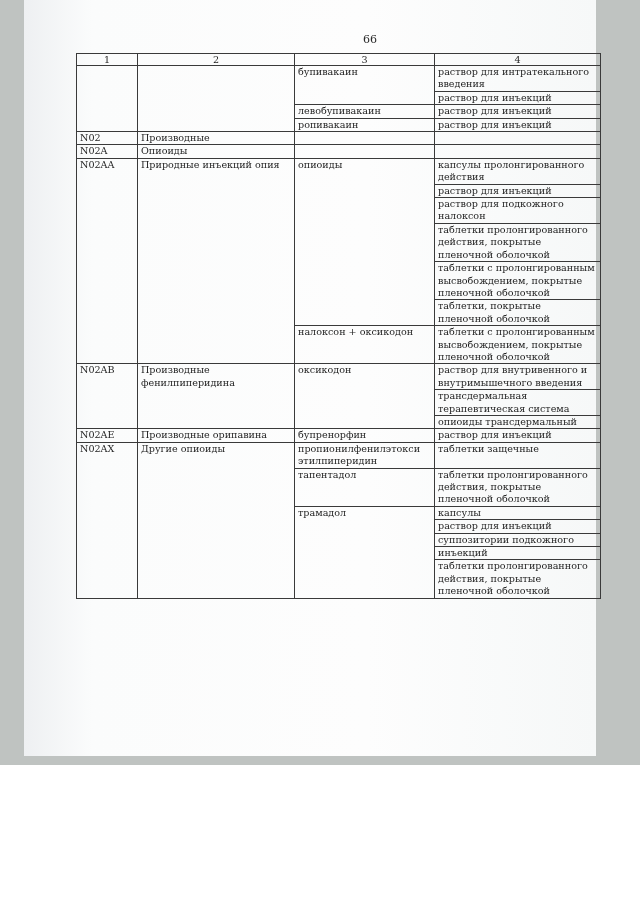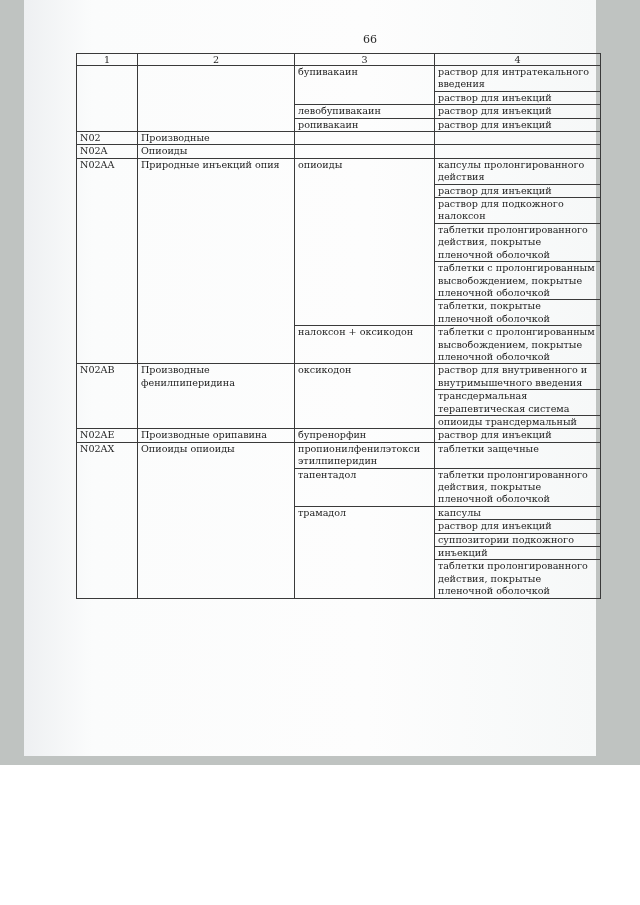--- a/index.html
+++ b/index.html
@@ -130,21 +130,21 @@
 
     <tr>
       <td class="code">N02AE</td>
       <td>Производные орипавина</td>
       <td>бупренорфин</td>
       <td>раствор для инъекций</td>
     </tr>
 
     <tr>
       <td rowspan="7" class="code">N02AX</td>
-      <td rowspan="7">Опиоиды опиоиды</td>
+      <td rowspan="7">Другие опиоиды</td>
       <td>пропионилфенилэтокси этилпиперидин</td>
       <td>таблетки защечные</td>
     </tr>
     <tr>
       <td>тапентадол</td>
       <td>таблетки пролонгированного действия, покрытые пленочной оболочкой</td>
     </tr>
     <tr>
       <td rowspan="5">трамадол</td>
       <td>капсулы</td>

